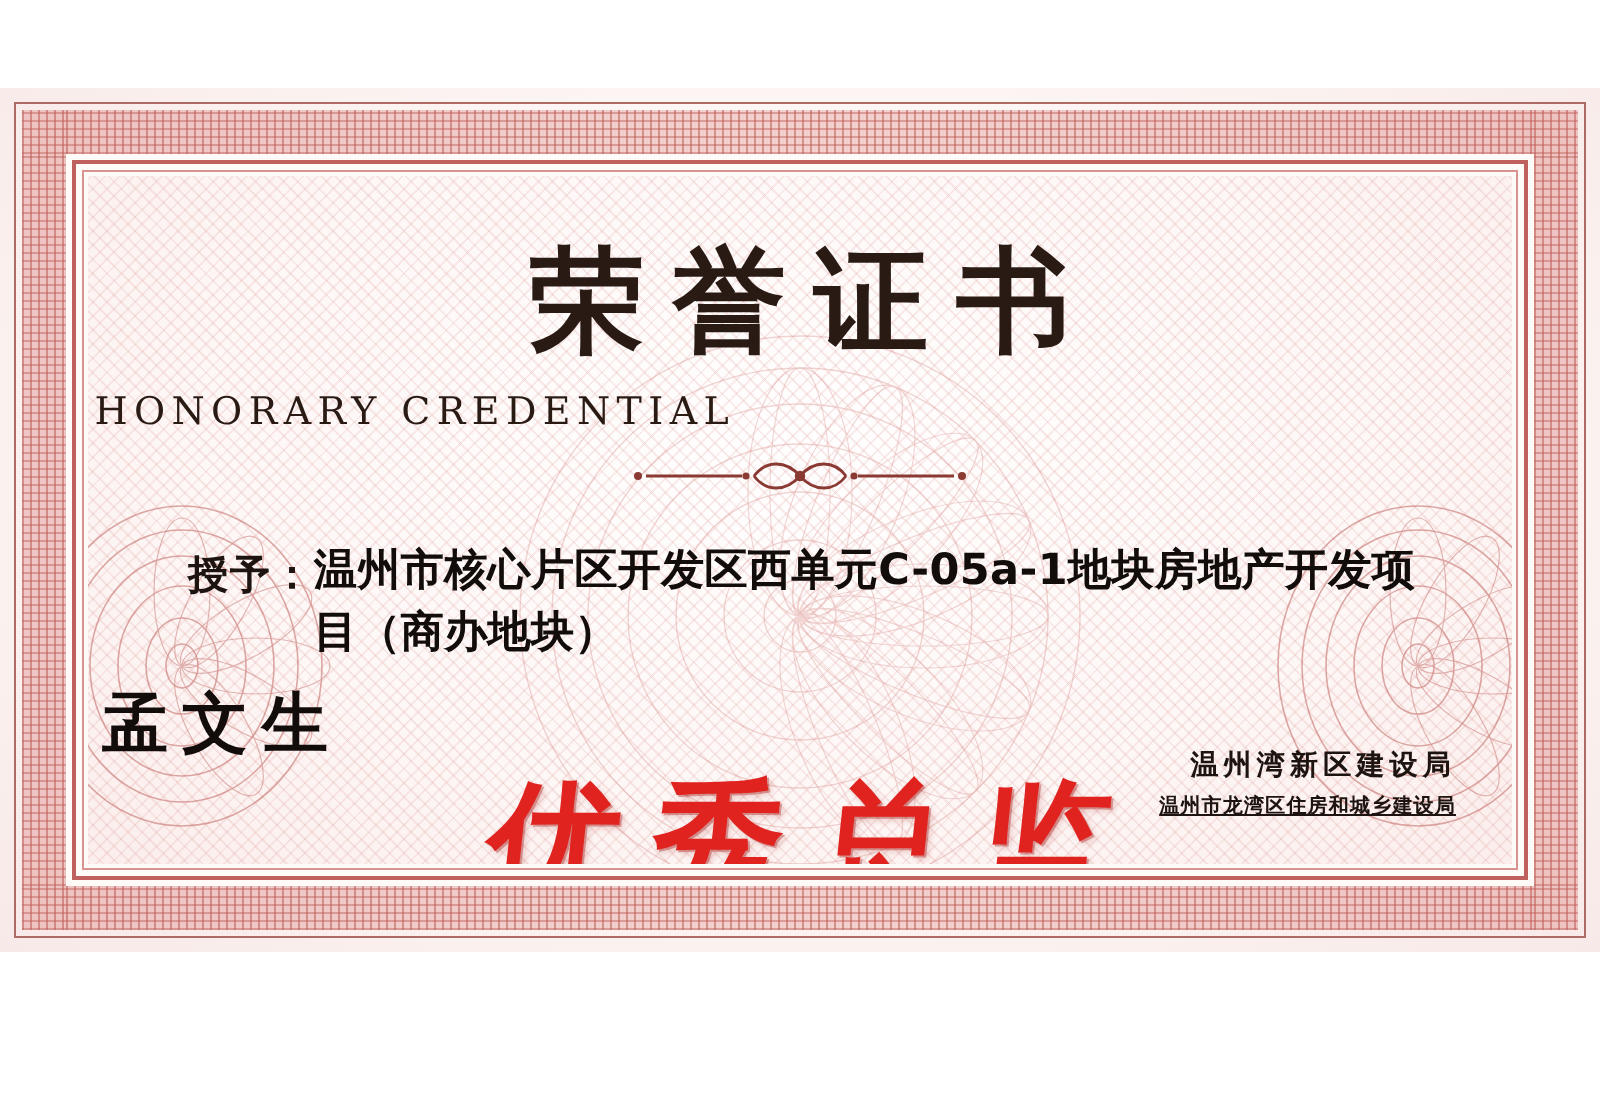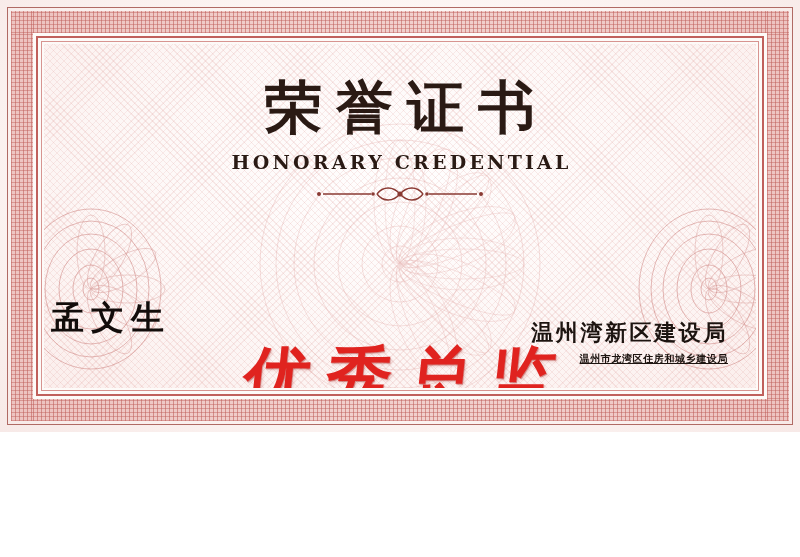--- a/index.html
+++ b/index.html
@@ -17,20 +17,21 @@
   
   .certificate {
     position: relative;
     width: 800px;
     height: 432px;
     box-sizing: border-box;
     background:
       
       radial-gradient(ellipse at 50% 45%, #fffdfc 0%, #fdf6f4 55%, #f7e9e7 100%);
     overflow: hidden;
+    margin-top: 44px;
   }
 
   
   .frame-outer {
     position: absolute;
     left: 7px; top: 7px; right: 7px; bottom: 7px;
     border: 1px solid #b06a64;
     box-sizing: border-box;
   }
 
@@ -139,24 +140,23 @@
     letter-spacing: 14px;
     text-indent: 14px;
     color: #2a1a14;
     line-height: 1;
   }
 
   .title-en {
     position: absolute;
     top: 107px;
     left: 0; right: 0;
-    text-align: center;
     font-family: "DejaVu Serif", "Liberation Serif", serif;
     font-size: 19px;
-    font-weight: bold;
+    font-weight: normal;
     letter-spacing: 3.2px;
     text-indent: 3.2px;
     color: #2a1a14;
   }
 
   .divider {
     position: absolute;
     top: 138px;
     left: 0; right: 0;
     text-align: center;
@@ -227,21 +227,21 @@
 
   .issuer {
     position: absolute;
     right: 28px;
     bottom: 18px;
     text-align: right;
     font-family: "DejaVu Sans", "Liberation Sans", sans-serif;
     color: #1d1410;
   }
   .issuer-line1 {
-    font-size: 22px;
+    font-size: 14px;
     font-weight: bold;
     letter-spacing: 2.6px;
     margin-bottom: 4px;
   }
   .issuer-line2 {
     font-size: 10px;
     font-weight: bold;
     letter-spacing: 0.6px;
     margin-bottom: 4px;
     text-decoration: underline;
@@ -391,20 +391,26 @@
           <g fill="#8a3a33">
             <circle cx="85" cy="12" r="2.6"></circle>
             <circle cx="58" cy="12" r="1.8"></circle>
             <circle cx="112" cy="12" r="1.8"></circle>
             <circle cx="4" cy="12" r="2"></circle>
             <circle cx="166" cy="12" r="2"></circle>
           </g>
         </svg>
       </div>
 
+      <div class="award-block">
+        <div class="award-row">
+          <div class="award-label">授予：</div>
+          <div class="award-project">温州市核心片区开发区西单元C-05a-1地块房地产开发项目（商办地块）</div>
+        </div>
+      </div>
 
       <div class="recipient">孟文生</div>
 
       <div class="honor">优秀总监</div>
 
       <div class="issuer">
         <div class="issuer-line1">温州湾新区建设局</div>
         <div class="issuer-line2">温州市龙湾区住房和城乡建设局</div>
       </div>
 

